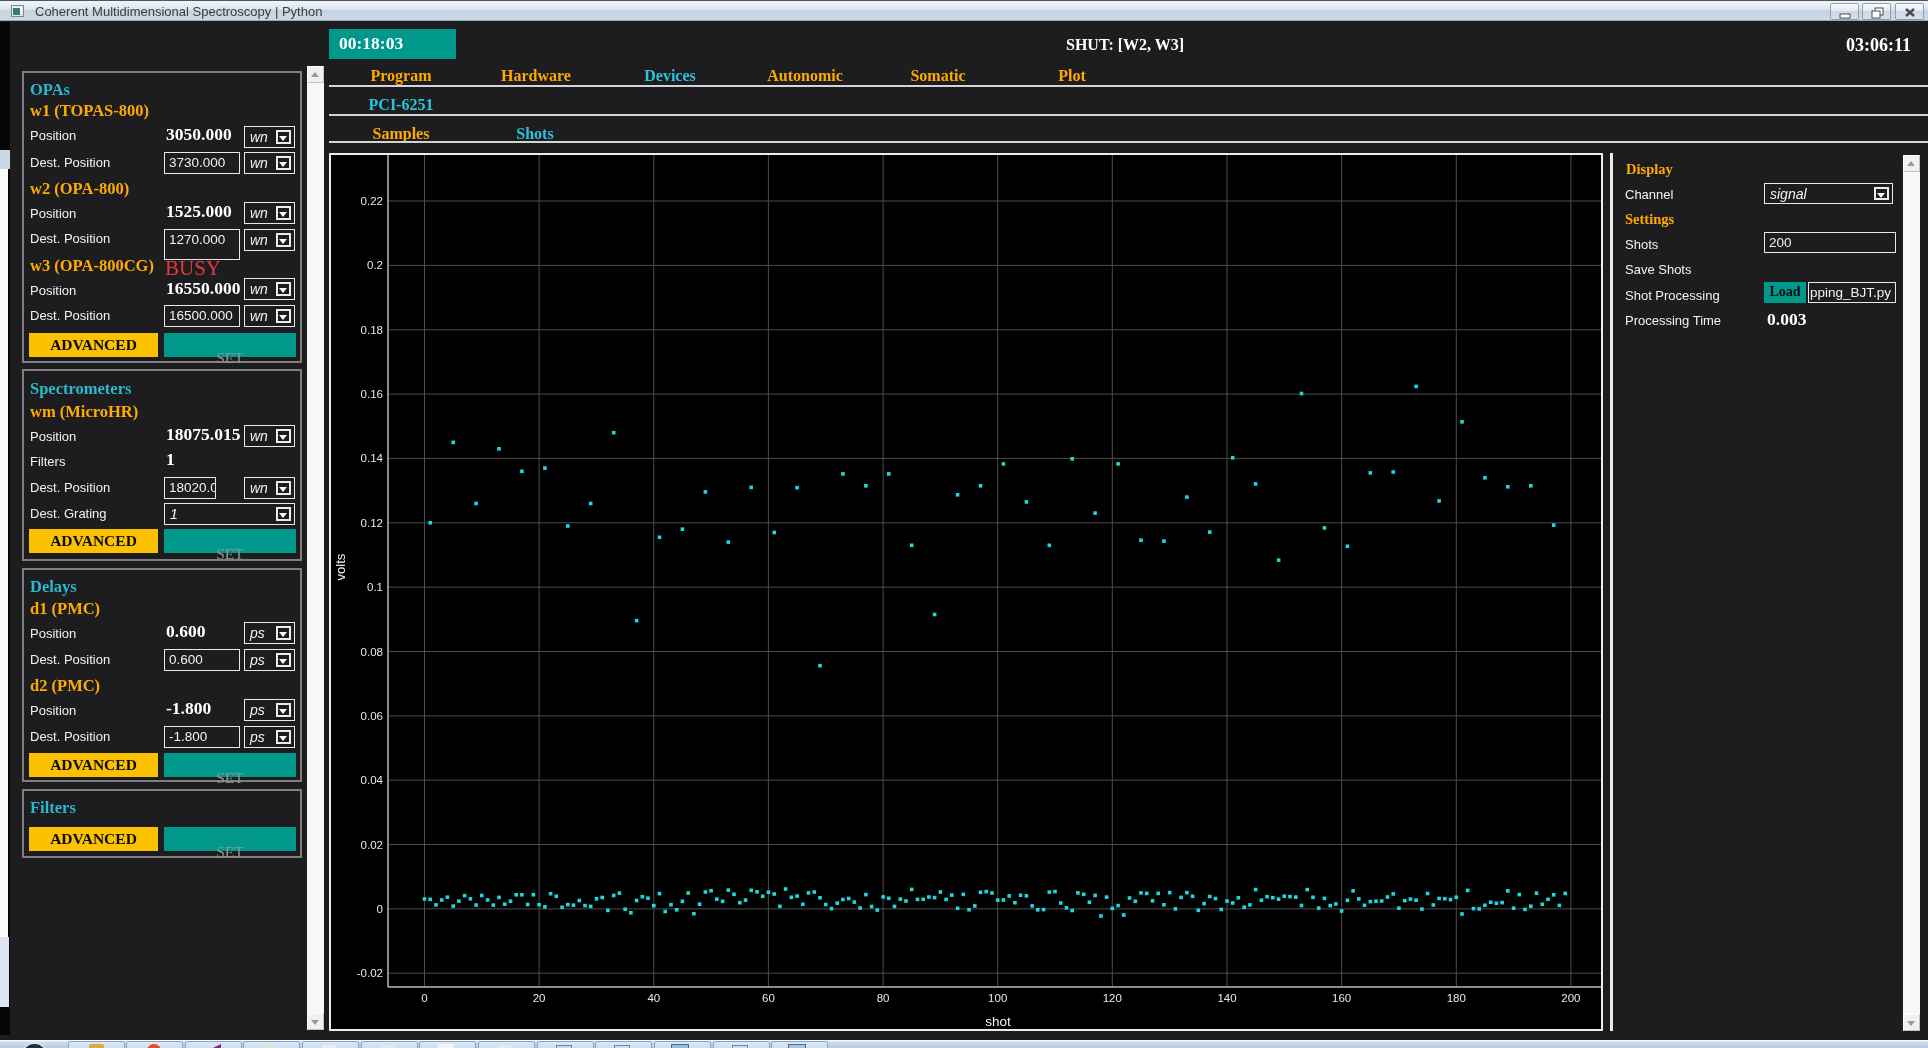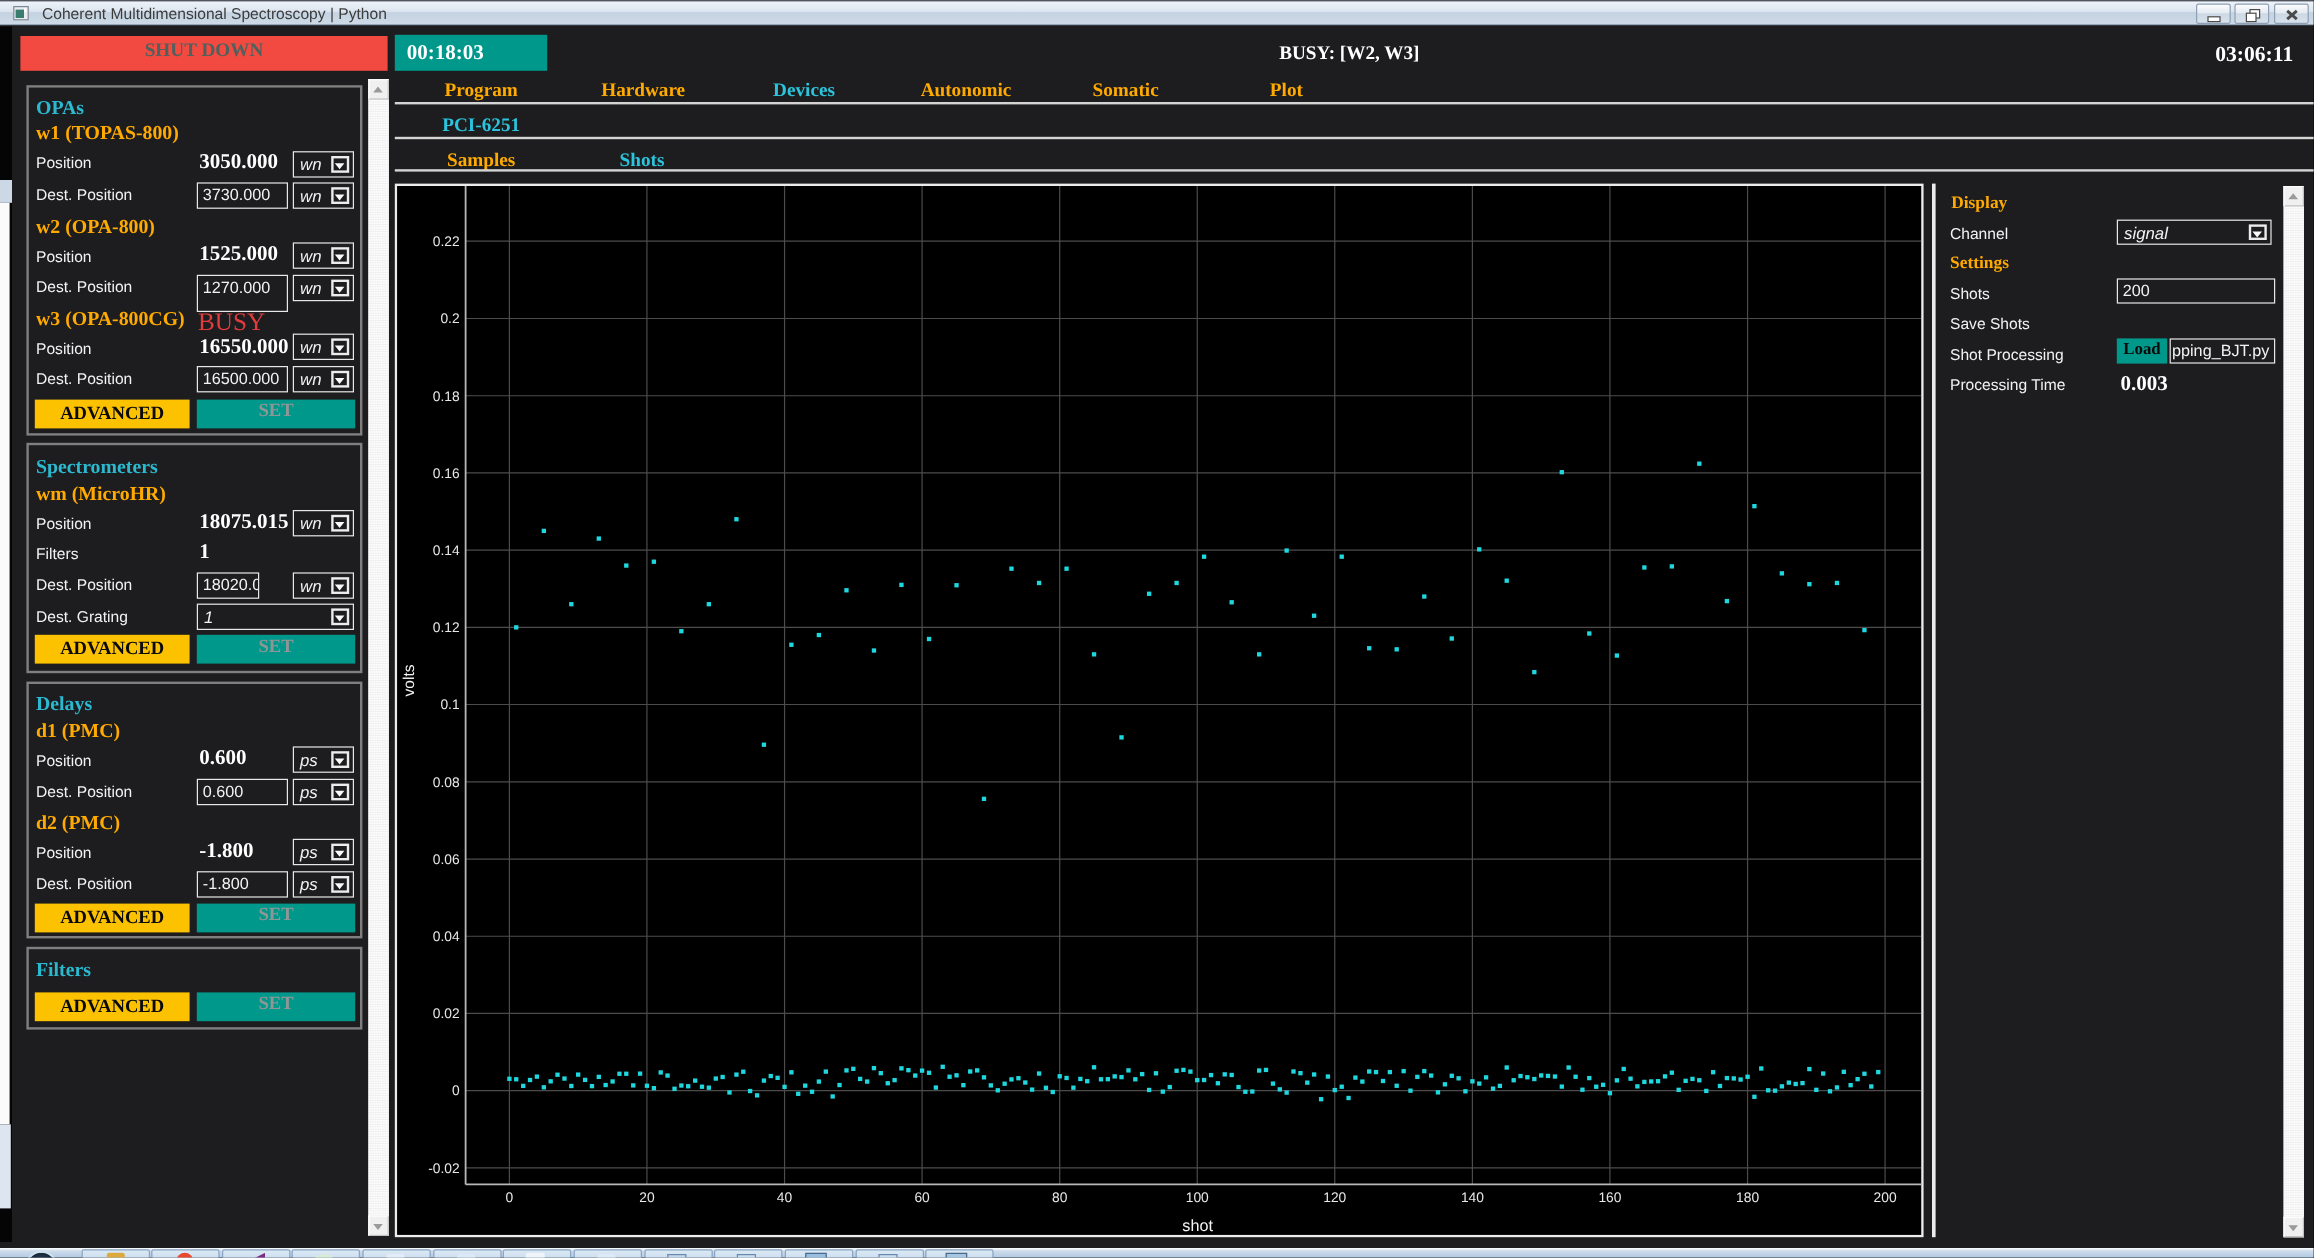--- a/index.html
+++ b/index.html
@@ -28,21 +28,21 @@
 .inp { position:absolute; border:1px solid #e8e8e8; color:#f2f2f2; font-size:13.5px;
   padding:2px 0 0 4px; overflow:hidden; white-space:nowrap; }
 .dd { position:absolute; border:1px solid #e8e8e8; }
 .ddt { position:absolute; left:5px; top:2px; font-size:14px; color:#f2f2f2;font-style:italic; }
 .dda { position:absolute; right:3px; top:3px; bottom:3px; width:15px; background:transparent; border:2px solid #ececec; }
 .tri { position:absolute; left:1px; top:4px; width:0; height:0;
   border-left:4.5px solid transparent; border-right:4.5px solid transparent; border-top:5.5px solid #fafafa; }
 .abtn { position:absolute; width:129px; height:24px; background:#fcc200; color:#0a0a0a;
   font-family:"Liberation Serif",serif; font-weight:bold; font-size:15.5px; text-align:center; padding-top:3px; }
 .sbtn { position:absolute; width:132px; height:24px; background:#00988b; color:#8f9695;
-  font-family:"Liberation Serif",serif; font-weight:bold; font-size:15.5px; text-align:center; padding-top:1px; }
+  font-family:"Liberation Serif",serif; font-weight:normal; font-size:15.5px; text-align:center; padding-top:16px; }
 .loadb { position:absolute; width:42px; height:21px; background:#00988b; color:#0a0a0a;
   font-family:"Liberation Serif",serif; font-weight:bold; font-size:14px; text-align:center; padding-top:2px; }
 .tab { position:absolute; font-family:"Liberation Serif",serif; font-weight:bold; font-size:16px;
   text-align:center; white-space:nowrap; }
 .hline { position:absolute; height:2px; background:#d4d4d4; }
 #redbtn { position:absolute; left:17px; top:30px; width:306px; height:29px; background:#f24a41;
   color:#50605c; font-family:"Liberation Serif",serif; font-weight:bold; font-size:16px;
   text-align:center; padding-top:4px; }
 #timer { position:absolute; left:329px; top:29px; width:127px; height:30px; background:#00988b;
   color:#fff; font-family:"Liberation Serif",serif; font-weight:bold; font-size:17.5px; padding:4px 0 0 10px; }
@@ -69,23 +69,22 @@
 .tbtn { position:absolute; top:1px; width:57px; height:20px; border:1px solid #8aa5c4; border-radius:2px;
   background:linear-gradient(#dcE9f5,#b2cbe5); }
 </style></head>
 <body>
 <div id="app">
   <div id="ledge">
     <div style="position:absolute;left:0;top:128px;width:10px;height:19px;background:#ccd8e6"></div>
     <div style="position:absolute;left:0;top:147px;width:8px;height:768px;background:#fbfbfc"></div>
     <div style="position:absolute;left:0;top:915px;width:9px;height:70px;background:#dde5f1"></div>
   </div>
-  <div id="redbtn">SHUT DOWN</div>
   <div id="timer">00:18:03</div>
-  <div id="scan">BUSY: [W2, W3]</div>
+  <div id="scan">SHUT: [W2, W3]</div>
   <div id="clock">03:06:11</div>
 <div class="tab" style="left:331px;top:67px;width:140px;color:#ffaa00">Program</div>
 <div class="tab" style="left:466px;top:67px;width:140px;color:#ffaa00">Hardware</div>
 <div class="tab" style="left:600px;top:67px;width:140px;color:#2cc3dc">Devices</div>
 <div class="tab" style="left:735px;top:67px;width:140px;color:#ffaa00">Autonomic</div>
 <div class="tab" style="left:868px;top:67px;width:140px;color:#ffaa00">Somatic</div>
 <div class="tab" style="left:1002px;top:67px;width:140px;color:#ffaa00">Plot</div>
 <div class="hline" style="left:329px;top:85px;width:1599px"></div>
 <div class="tab" style="left:331px;top:96px;width:140px;color:#2cc3dc">PCI-6251</div>
 <div class="hline" style="left:329px;top:114px;width:1599px"></div>

